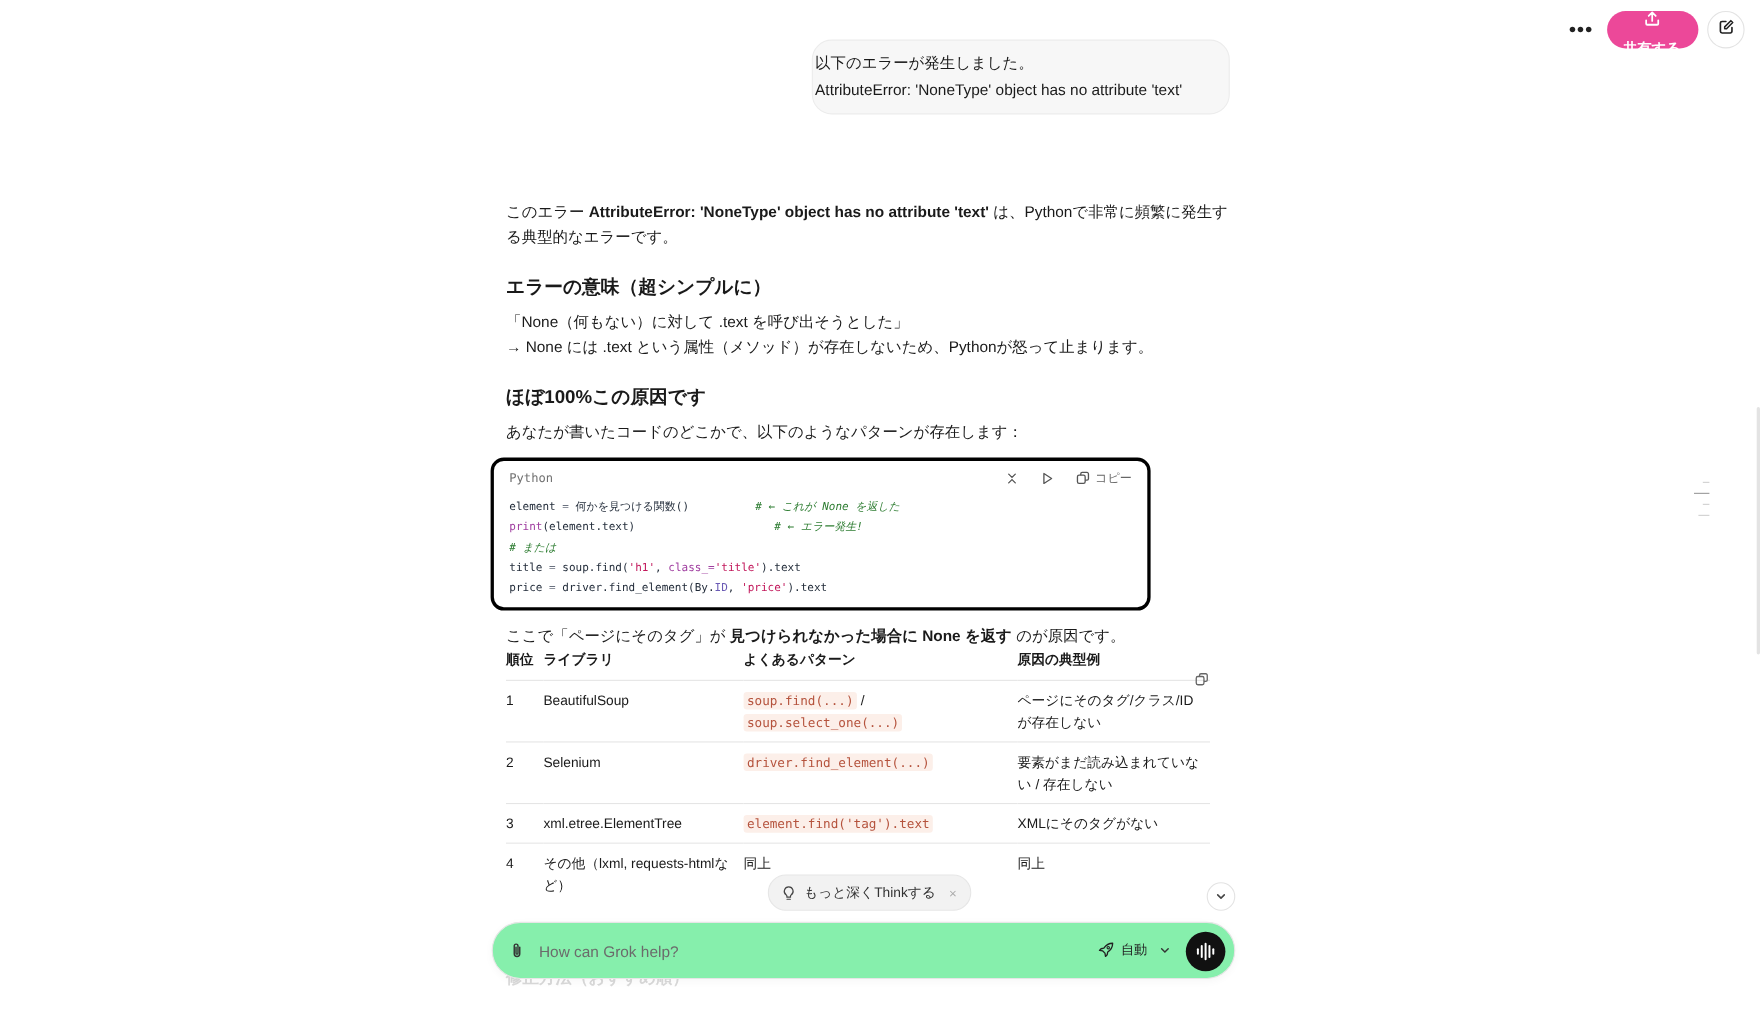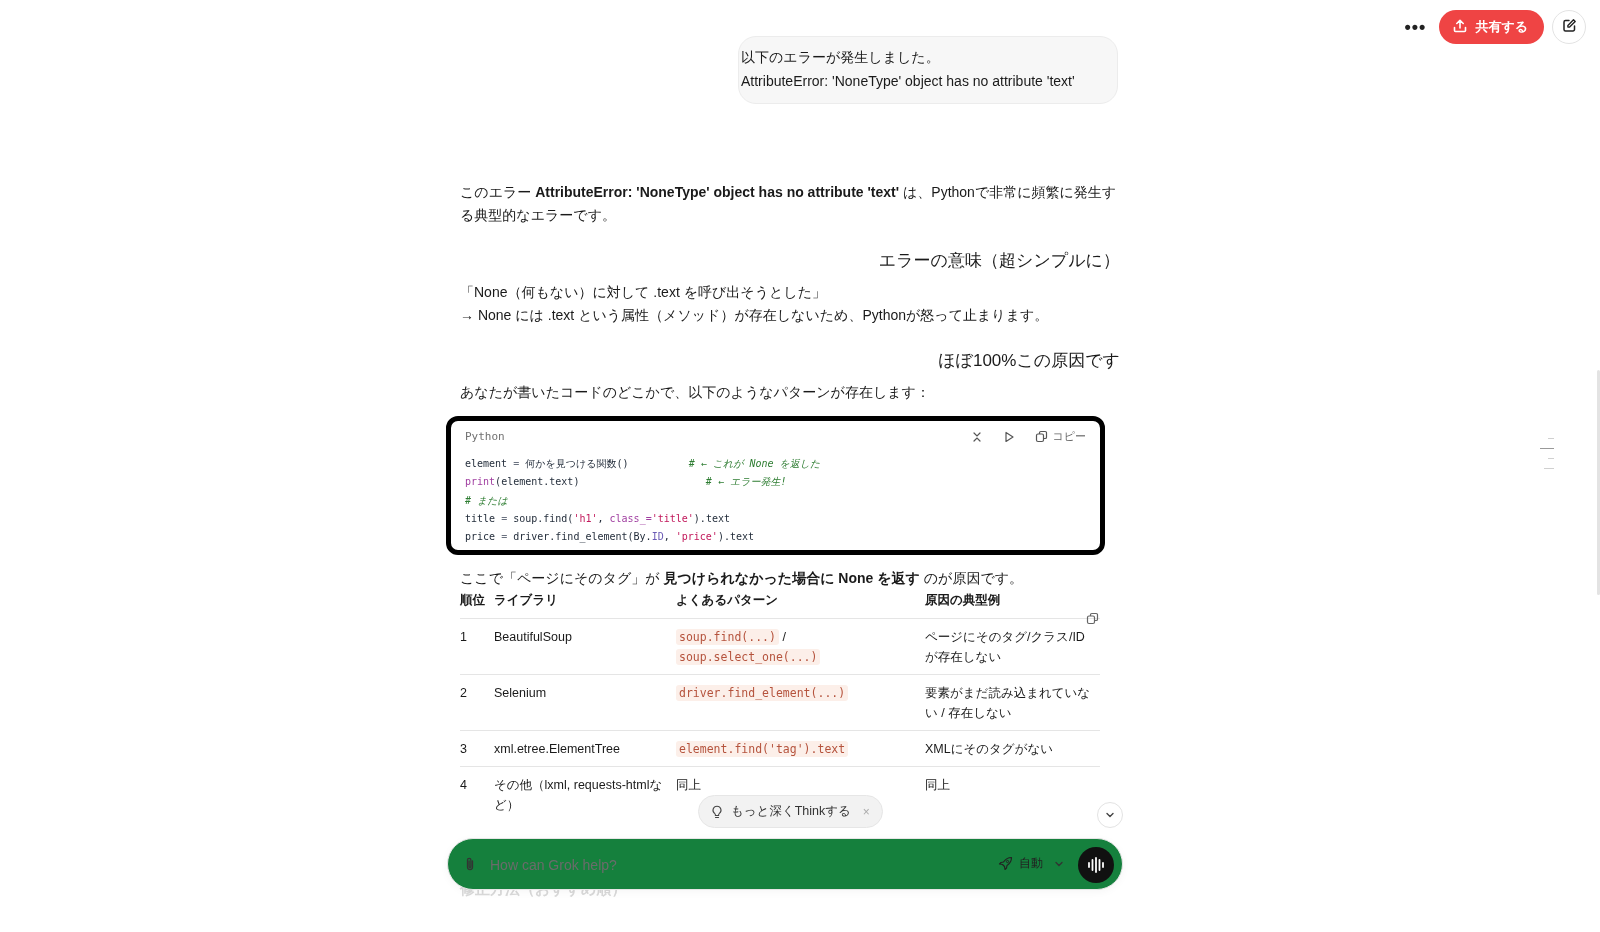--- a/index.html
+++ b/index.html
@@ -2,34 +2,34 @@
 <html><head>
 <meta charset="utf-8">
 <style>
   * { box-sizing: border-box; margin: 0; padding: 0; }
   html, body { width: 1600px; height: 932px; overflow: hidden; background: #ffffff; }
   body { font-family: "Liberation Sans", "DejaVu Sans", sans-serif; color: #1a1a1a; position: relative; }
 
   
   .topbar { position: absolute; top: 10px; right: 14px; display: flex; align-items: center; gap: 8px; }
   .more-btn { width: 32px; height: 32px; display: flex; align-items: center; justify-content: center; font-size: 18px; letter-spacing: 1px; color: #222; cursor: pointer; font-weight: bold; }
-  .share-btn { height: 34px; padding: 0 16px 0 14px; background: #ef4444; color: #fff; border-radius: 17px; display: flex; align-items: center; gap: 8px; font-size: 13px; font-weight: bold; cursor: pointer; }
+  .share-btn { height: 34px; padding: 0 16px 0 14px; background: #ec4899; color: #fff; border-radius: 17px; display: flex; align-items: center; gap: 8px; font-size: 13px; font-weight: bold; cursor: pointer; flex-direction: column; }
   .edit-btn { width: 34px; height: 34px; border-radius: 50%; border: 1px solid #e3e3e3; display: flex; align-items: center; justify-content: center; cursor: pointer; background: #fff; }
 
   
   .conv { position: absolute; left: 460px; top: 0; width: 670px; }
 
   .user-bubble { position: absolute; left: 278px; top: 36px; width: 380px; background: #f7f7f7; border: 1px solid #ececec; border-radius: 18px; padding: 8px 14px 10px 2px; font-size: 14px; line-height: 24px; color: #1a1a1a; }
 
   .answer { position: absolute; left: 0; top: 140px; width: 660px; font-size: 14px; color: #1a1a1a; margin-top: 41px; }
   .p { line-height: 23px; }
   .p b { font-weight: bold; }
-  .h3 { font-size: 17px; font-weight: normal; line-height: 24px; margin-top: 22px; margin-bottom: 8px; text-align: right; }
-
-  .codebox { position: absolute; left: -14px; top: 235px; width: 659px; height: 139px; border: 5px solid #000000; border-radius: 12px; background: #fff; }
+  .h3 { font-size: 17px; font-weight: bold; line-height: 24px; margin-top: 22px; margin-bottom: 8px; }
+
+  .codebox { position: absolute; left: -14px; top: 235px; width: 600px; height: 139px; border: 3px solid #000000; border-radius: 12px; background: #fff; }
   .code-lang { position: absolute; left: 14px; top: 9px; font-family: "DejaVu Sans Mono", monospace; font-size: 11px; color: #707070; }
   .code-tools { position: absolute; right: 14px; top: 8px; display: flex; align-items: center; gap: 20px; color: #666; font-size: 11px; }
   .code-tools span { display: flex; align-items: center; gap: 4px; cursor: pointer; }
   .code-body { position: absolute; left: 14px; top: 34px; font-family: "DejaVu Sans Mono", monospace; font-size: 10px; line-height: 18.3px; color: #1f2937; white-space: pre; }
   .tk-fn { color: #a03ea0; }
   .tk-str { color: #c2185b; }
   .tk-com { color: #2e7d32; font-style: italic; }
   .tk-op { color: #6b7280; }
   .tk-cls { color: #6b5bb5; }
 
@@ -38,21 +38,21 @@
   .tbl td { vertical-align: top; padding: 8px 8px 7px 0; line-height: 20px; border-bottom: 1px solid #e5e5e5; }
   .tbl code { font-family: "DejaVu Sans Mono", monospace; font-size: 11.5px; color: #b5533d; background: #fcefe9; padding: 1px 3px; border-radius: 3px; }
 
   .table-copy { position: absolute; left: 624px; top: 611px; cursor: pointer; }
 
   .think-chip { position: absolute; left: 698px; top: 795px; height: 33px; padding: 0 12px 0 12px; background: #f2f2f2; border: 1px solid #e6e6e6; border-radius: 17px; display: flex; align-items: center; gap: 8px; font-size: 12.5px; color: #333; cursor: pointer; }
   .think-chip .x { color: #aaa; font-size: 12px; margin-left: 4px; }
 
   .scroll-down { position: absolute; left: 1097px; top: 802px; width: 26px; height: 26px; border-radius: 50%; background: #fff; border: 1px solid #e3e3e3; display: flex; align-items: center; justify-content: center; cursor: pointer; }
 
-  .composer { position: absolute; left: 447px; top: 838px; width: 676px; height: 52px; background: #15803d; border: 1px solid #e6e6e6; border-radius: 26px; box-shadow: 0 2px 8px rgba(0,0,0,0.04); display: flex; align-items: center; }
+  .composer { position: absolute; left: 447px; top: 838px; width: 676px; height: 52px; background: #86efac; border: 1px solid #e6e6e6; border-radius: 26px; box-shadow: 0 2px 8px rgba(0,0,0,0.04); display: flex; align-items: center; }
   .composer .attach { position: absolute; left: 16px; top: 17px; cursor: pointer; }
   .composer input { position: absolute; left: 42px; top: 12px; width: 480px; height: 28px; border: none; background: transparent; font-family: "Liberation Sans", sans-serif; font-size: 14px; color: #222; outline: none; }
   .composer input::placeholder { color: #6b6b6b; }
   .mode { position: absolute; left: 550px; top: 16px; display: flex; align-items: center; gap: 6px; font-size: 12px; color: #222; cursor: pointer; }
   .voice-btn { position: absolute; right: 8px; top: 8px; width: 36px; height: 36px; border-radius: 50%; background: #111; display: flex; align-items: center; justify-content: center; cursor: pointer; }
 
   .faded-heading { position: absolute; left: 460px; top: 880px; font-size: 15px; font-weight: bold; color: #d9d9d9; }
 
   .scrollbar { position: absolute; right: 0; top: 370px; width: 3px; height: 225px; background: #e3e3e3; border-radius: 2px; }
   .minimap { position: absolute; left: 1538px; top: 438px; width: 16px; }

